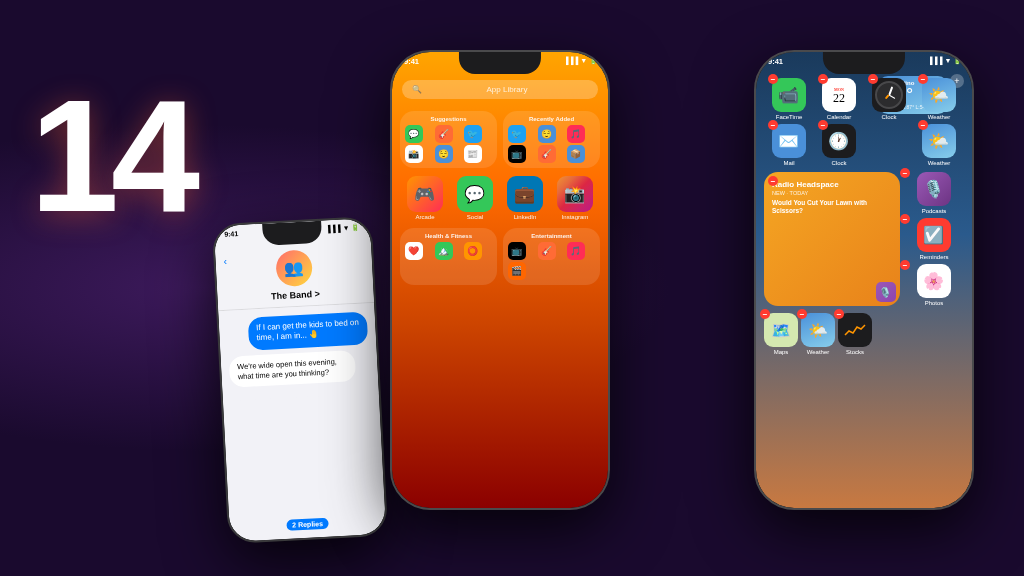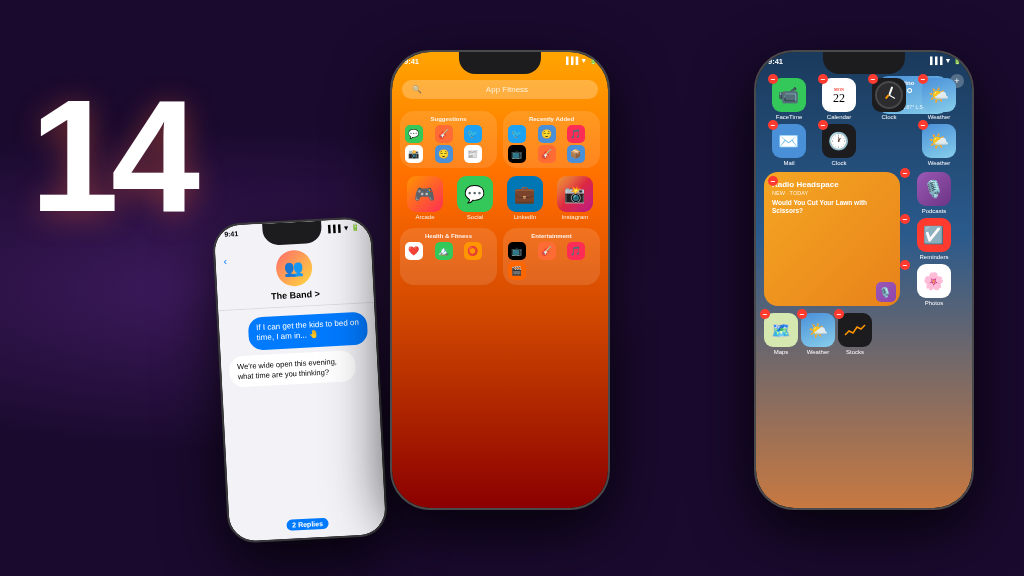--- a/index.html
+++ b/index.html
@@ -370,21 +370,21 @@
       <div style="position:absolute;top:5px;left:12px;font-size:7.5px;color:white;font-weight:600;z-index:101;">9:41</div>
       <div style="position:absolute;top:5px;right:10px;font-size:7px;color:white;z-index:101;display:flex;gap:2px;">
         <span>▐▐▐</span>
           <span>▼</span>
           <span>🔋</span>
       </div>
 
       <div class="library-header">
         <div class="search-bar">
           <span style="font-size:8px;color:rgba(255,255,255,0.7);">🔍</span>
-          <span class="search-bar-text">App Fitness</span>
+          <span class="search-bar-text">App Library</span>
         </div>
       </div>
 
       <div class="two-folder-row">
         <div class="folder-half">
           <div class="section-label">Suggestions</div>
           <div class="mini-grid">
             <div class="app-mini" style="background:#34c759;">💬</div>
             <div class="app-mini" style="background:#ff6b35;">🎸</div>
             <div class="app-mini" style="background:#1da1f2;">🐦</div>

